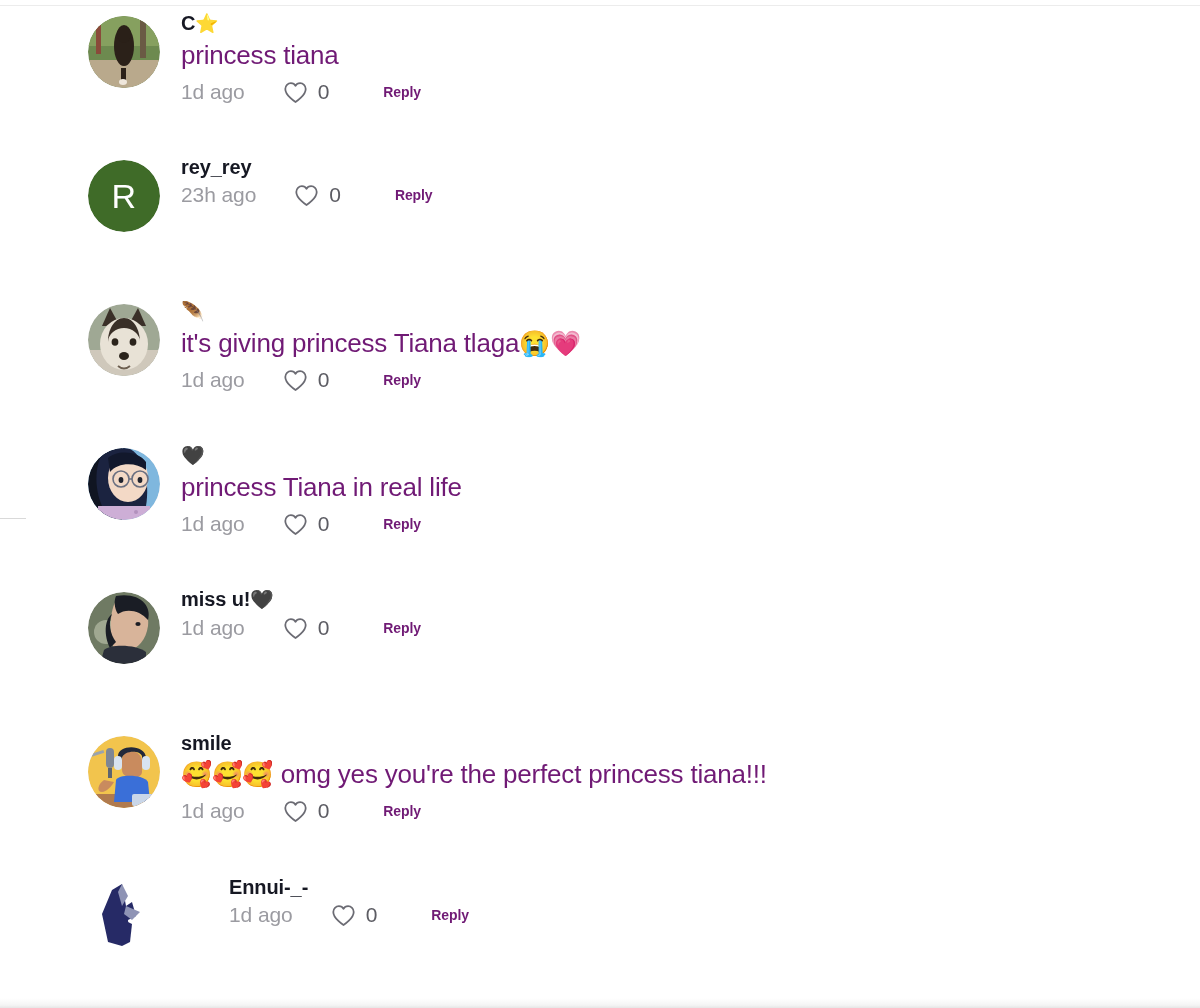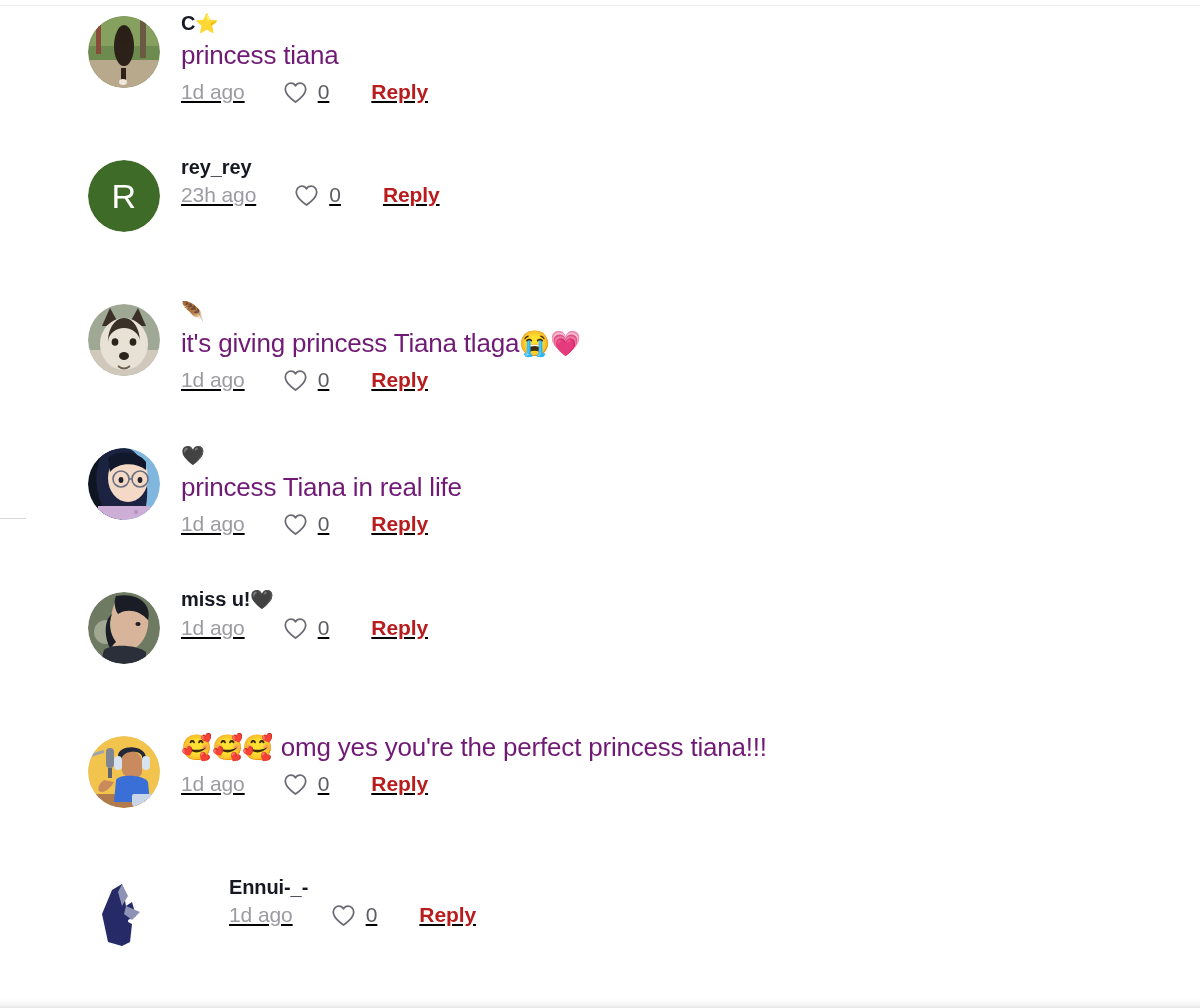--- a/index.html
+++ b/index.html
@@ -118,21 +118,20 @@
     margin: 0 0 6px 0;
     white-space: nowrap;
   }
 
   .text .emo { font-size: 25px; }
 
   .meta {
     display: flex;
     align-items: flex-start;
     height: 28px;
-    text-decoration: underline;
   }
 
   .timestamp {
     font-size: 21px;
     color: #9b9ba1;
     line-height: 28px;
     letter-spacing: -0.1px;
   }
 
   .like-group {
@@ -149,24 +148,24 @@
   .heart-icon svg { display: block; }
 
   .like-count {
     font-size: 21px;
     color: #5c5c63;
     margin-left: 10px;
     line-height: 28px;
   }
 
   .reply-btn {
-    font-size: 21px;
+    font-size: 14px;
     font-weight: bold;
-    color: #b91c1c;
-    margin-left: 42px;
+    color: #701a75;
+    margin-left: 54px;
     line-height: 28px;
     letter-spacing: -0.1px;
     cursor: pointer;
   }
 
   
   .comment:last-child { height: 130px; gap: 48px; }
 </style>
 </head>
 <body>
@@ -380,20 +379,21 @@
                 <rect x="26" y="20" width="8" height="14" rx="4" fill="#d8e3f0"></rect>
                 <rect x="54" y="20" width="8" height="14" rx="4" fill="#d8e3f0"></rect>
                 <path d="M28 44 C30 38 56 38 60 46 L62 66 L26 66 Z" fill="#3a6fd8"></path>
                 <path d="M16 44 C10 48 8 56 14 56 C18 56 24 50 26 46 Z" fill="#c98b5e"></path>
                 <rect x="44" y="58" width="26" height="12" rx="2" fill="#c9d6e8"></rect>
               </g>
             </svg>
           </div>
         </div>
         <div class="body">
+          <div class="username"><span>smile</span></div>
           <div class="text"><span class="emo">🥰🥰🥰</span><span> omg yes you're the perfect princess tiana!!!</span></div>
           <div class="meta">
             <span class="timestamp">1d ago</span>
             <div class="like-group">
               <span class="heart-icon">
                 <svg viewBox="0 0 24 22" width="25" height="23" xmlns="http://www.w3.org/2000/svg">
                   <path d="M12 20.2 C12 20.2 2.2 13.9 2.2 7.6 C2.2 4.3 4.7 2 7.6 2 C9.6 2 11.2 3.1 12 4.6 C12.8 3.1 14.4 2 16.4 2 C19.3 2 21.8 4.3 21.8 7.6 C21.8 13.9 12 20.2 12 20.2 Z" fill="none" stroke="#6b6b73" stroke-width="1.7" stroke-linejoin="round"></path>
                 </svg>
               </span>
               <span class="like-count">0</span>

